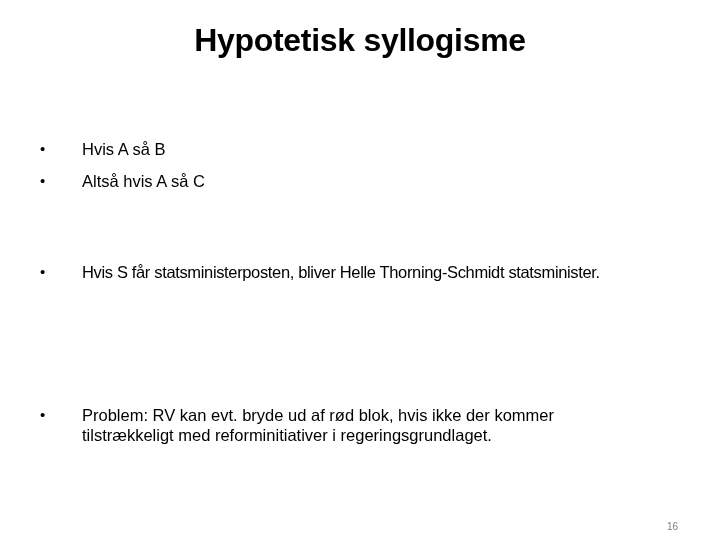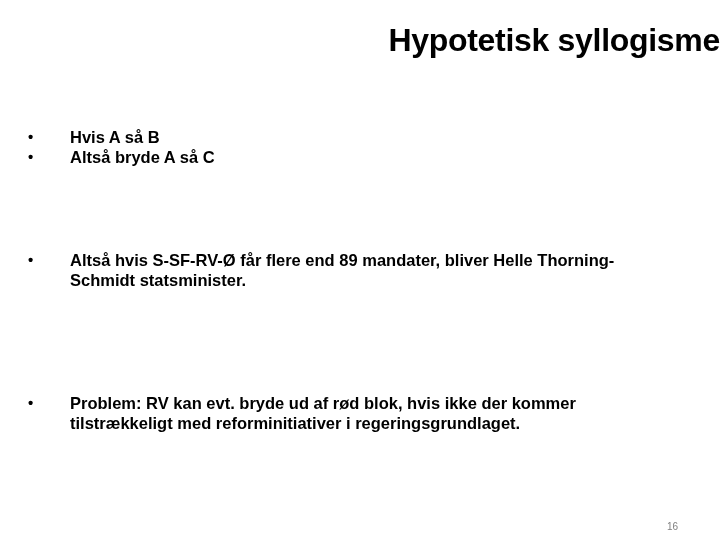--- a/index.html
+++ b/index.html
@@ -13,39 +13,38 @@
       position: relative;
       overflow: hidden;
       font-family: "Liberation Sans", "DejaVu Sans", sans-serif;
       color: #000000;
     }
     .slide-title {
       position: absolute;
       left: 0;
       top: 22px;
       width: 720px;
-      text-align: right;
+      text-align: center;
       font-size: 32px;
       font-weight: bold;
       letter-spacing: -0.3px;
     }
     .bullet-list {
       position: absolute;
       left: 28px;
       margin: 0;
       padding: 0;
       list-style: none;
       font-size: 16.5px;
       line-height: 20px;
     }
     .bullet-list li {
       position: relative;
       padding-left: 42px;
-      margin: 0;
-      font-weight: bold;
+      margin: 12px;
     }
     .bullet-list li::before {
       content: "\2022";
       position: absolute;
       left: 0;
       top: 0;
       font-size: 15px;
     }
     #group1 { top: 127px; }
     #group2 { top: 250px; }
@@ -59,24 +58,24 @@
       margin-top: 13px;
     }
   </style>
 </head>
 <body>
 
 <div class="slide-title">Hypotetisk syllogisme</div>
 
 <ul class="bullet-list" id="group1">
   <li>Hvis A så B</li>
-  <li>Altså bryde A så C</li>
+  <li>Altså hvis A så C</li>
 </ul>
 
 <ul class="bullet-list" id="group2" style="width: 640px;">
-  <li style="width: 580px;">Altså hvis S-SF-RV-Ø får flere end 89 mandater, bliver Helle Thorning-Schmidt statsminister.</li>
+  <li style="white-space: nowrap; letter-spacing: -0.35px;">Hvis S får statsministerposten, bliver Helle Thorning-Schmidt statsminister.</li>
 </ul>
 
 <ul class="bullet-list" id="group3" style="width: 570px;">
   <li>Problem: RV kan evt. bryde ud af rød blok, hvis ikke der kommer tilstrækkeligt med reforminitiativer i regeringsgrundlaget.</li>
 </ul>
 
 <div class="page-number">16</div>
 
 </body></html>

